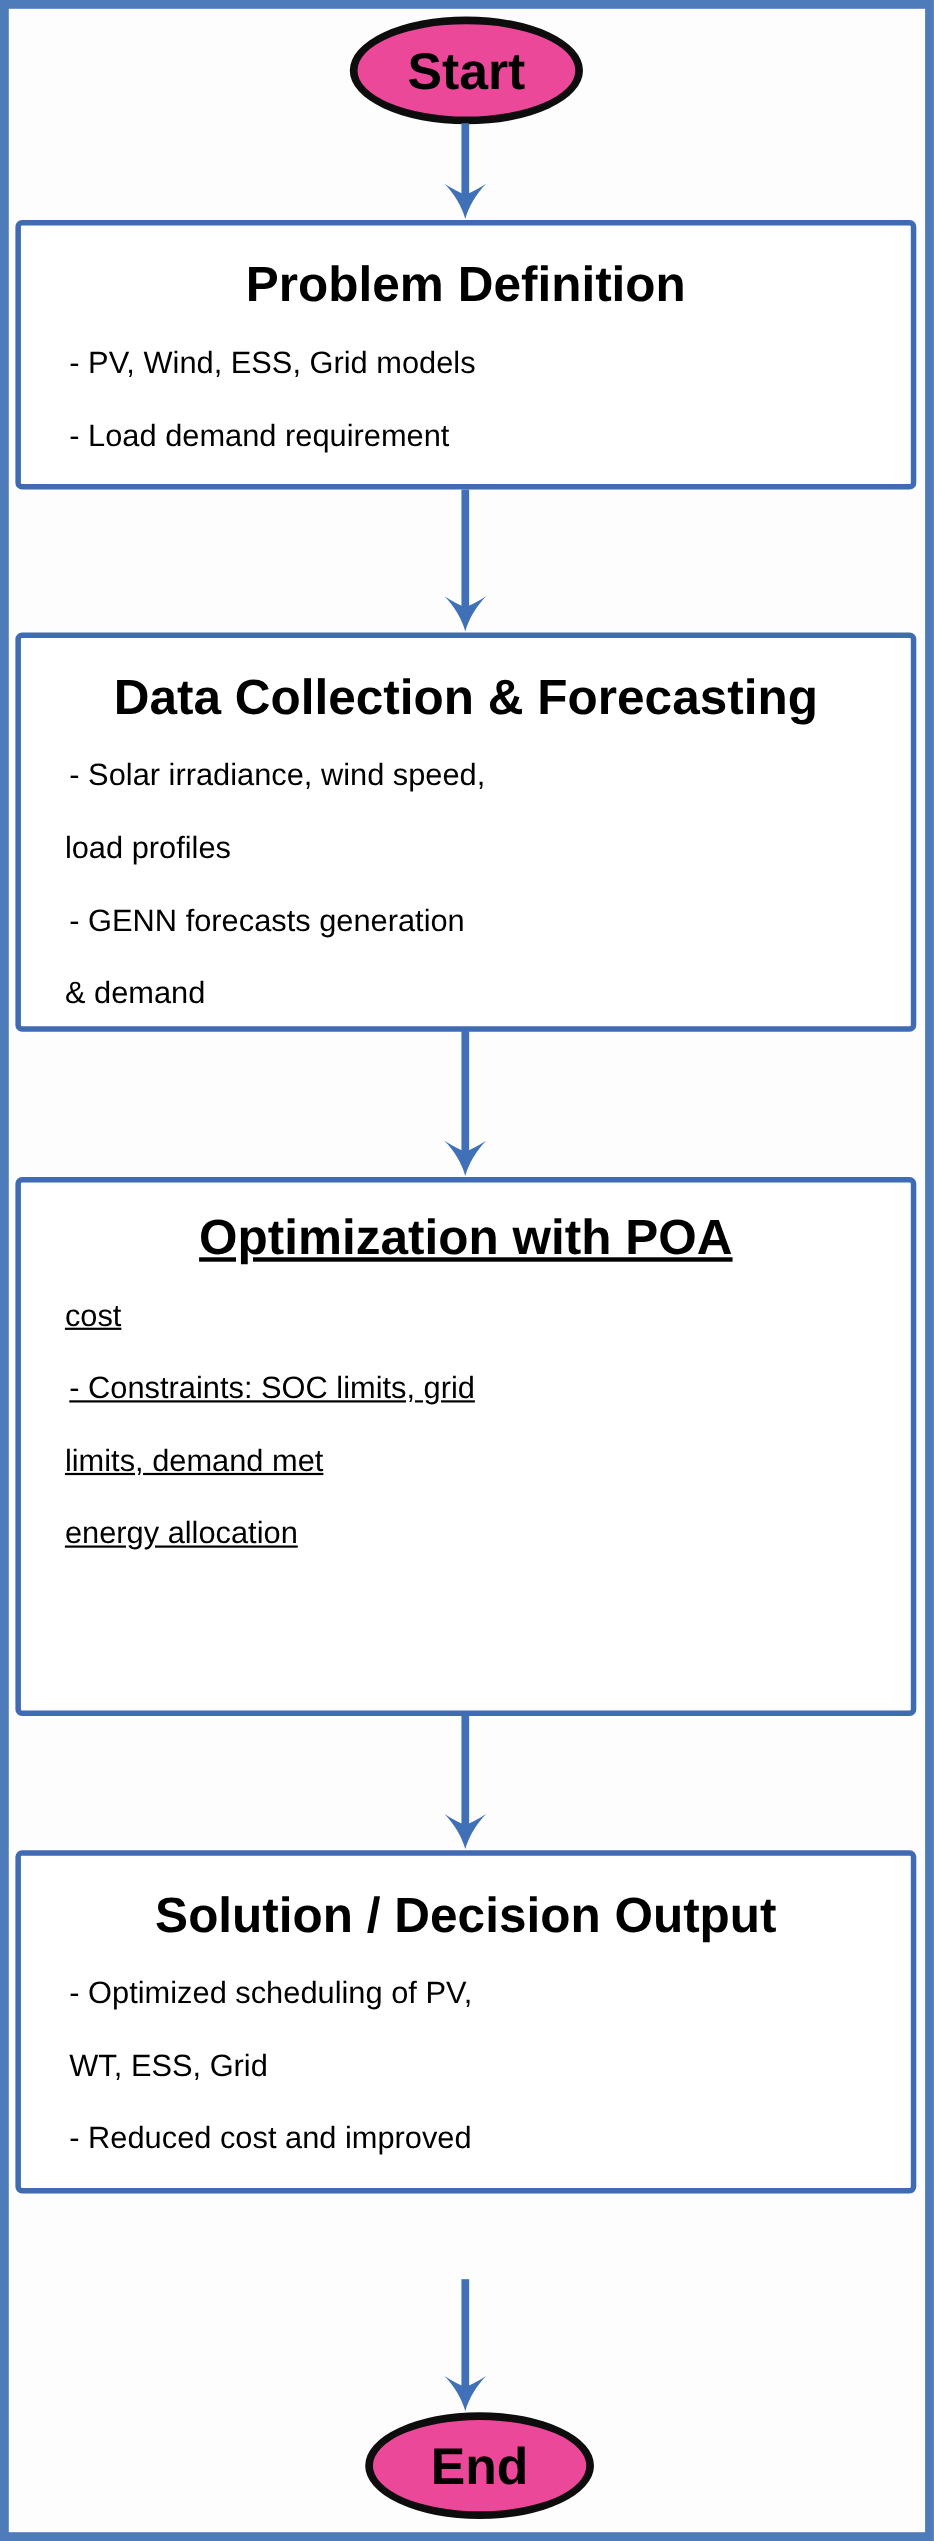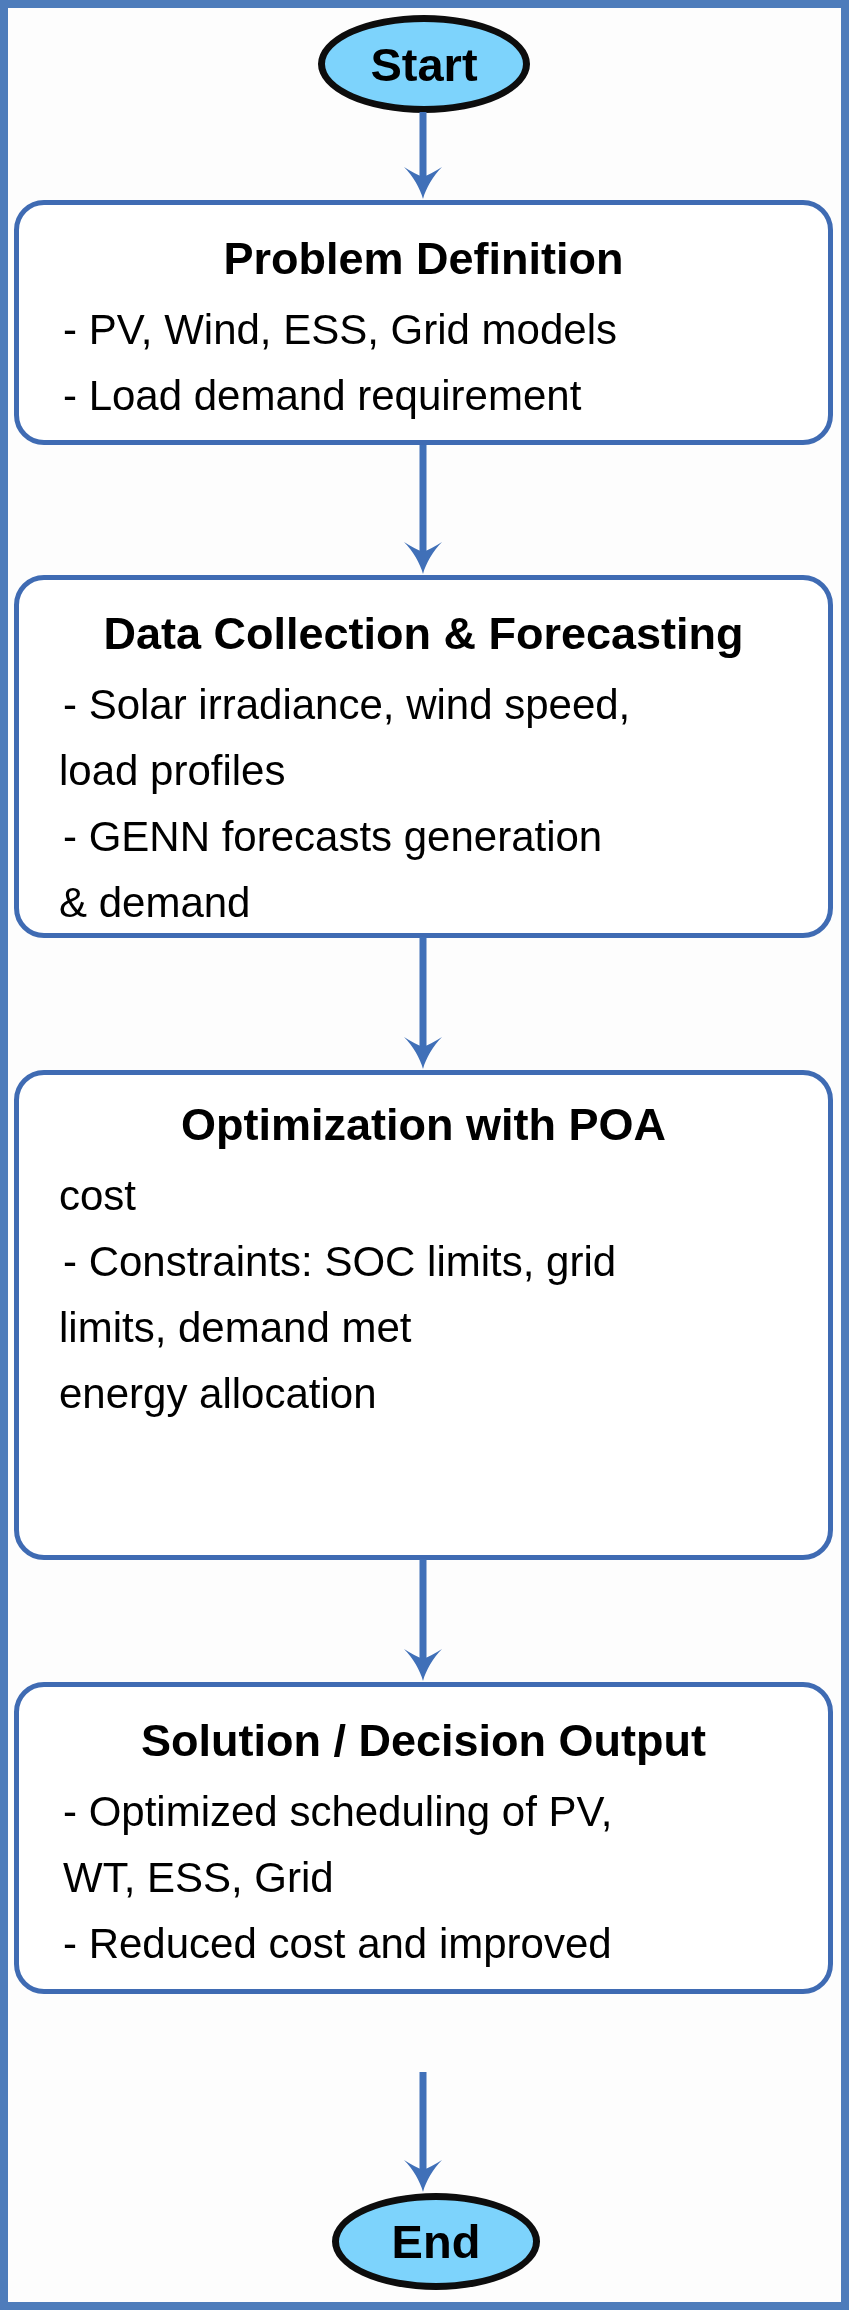--- a/index.html
+++ b/index.html
@@ -10,43 +10,43 @@
     color:#000;
     overflow:hidden;
   }
   .frame{
     position:absolute;inset:0;box-sizing:border-box;
     border:8px solid #4e7cbb;
   }
   .terminator{
     position:absolute;box-sizing:border-box;
     border:7px solid #0d0d0d;border-radius:50%;
-    background:#7dd3fc;
+    background:#ec4899;
     display:flex;align-items:center;justify-content:center;
     font-weight:bold;font-size:47px;
   }
   .terminator.start{left:318px;top:15px;width:212px;height:98px;}
   .terminator.end{left:332px;top:2193px;width:208px;height:97px;text-align:right;}
   .node{
     position:absolute;left:14px;width:819px;box-sizing:border-box;
     background:#ffffff;
-    border:5px solid #3f6bb3;border-radius:30px;
+    border:5px solid #3f6bb3;border-radius:6px;
     padding:24px 0 0 0;
     overflow:hidden;
   }
   .node.b1{top:200px;height:245px;}
   .node.b2{top:575px;height:363px;}
-  .node.b3{top:1070px;height:490px;padding-top:20px;}
+  .node.b3{top:1070px;height:490px;padding-top:20px;text-decoration:underline;}
   .node.b4{top:1682px;height:312px;}
   .node-title{
     font-weight:bold;font-size:45px;line-height:60px;
     text-align:center;margin:0 0 8px 0;white-space:nowrap;
   }
   .node-line{
-    font-size:42px;line-height:66px;
+    font-size:28px;line-height:66px;
     padding-left:44px;white-space:nowrap;
   }
   .node-line.cont{padding-left:40px;}
   .connector{position:absolute;left:401px;width:44px;}
   .connector.a1{top:112px;height:88px;}
   .connector.a2{top:445px;height:130px;}
   .connector.a3{top:937px;height:133px;}
   .connector.a4{top:1559px;height:123px;}
   .connector.a5{top:2072px;height:121px;}
   .shaft{

